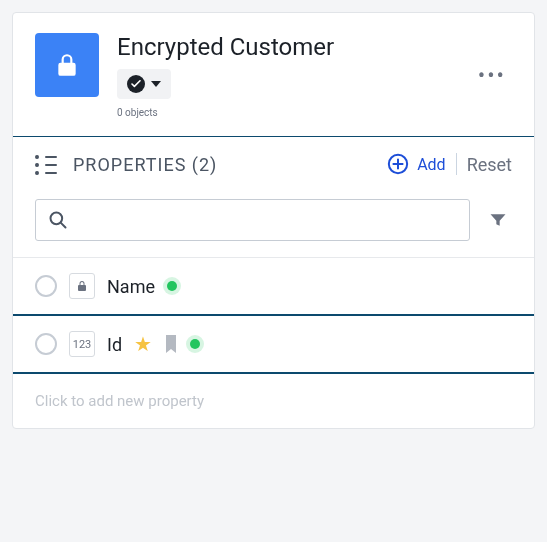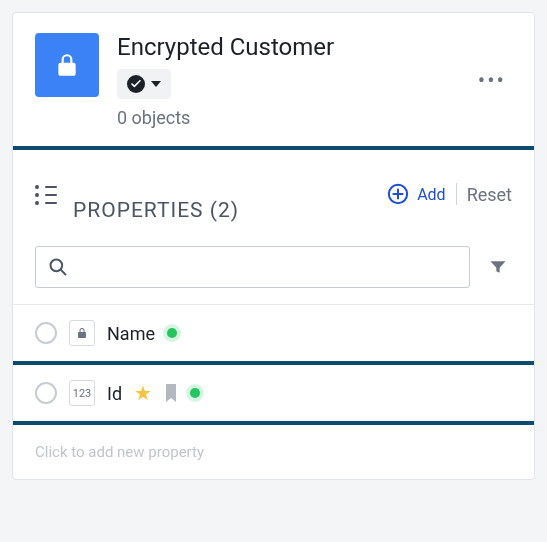--- a/index.html
+++ b/index.html
@@ -15,21 +15,21 @@
       border: 1px solid #e1e4e8;
       border-radius: 4px;
       overflow: hidden;
     }
     
     .header {
       display: flex;
       align-items: flex-start;
       padding: 20px 22px 18px 22px;
       gap: 18px;
-      border-bottom: 4px solid #0c4a6e;
+      border-bottom: 1px solid #0c4a6e;
     }
     .obj-icon {
       width: 64px; height: 64px;
       background: #3b82f6;
       border-radius: 4px;
       display: flex;
       align-items: center;
       justify-content: center;
       flex-shrink: 0;
     }
@@ -58,34 +58,34 @@
     .status-pill .check {
       width: 18px; height: 18px;
       background: #1c2128;
       border-radius: 50%;
       display: flex;
       align-items: center;
       justify-content: center;
     }
     .status-pill .check svg { width: 10px; height: 8px; }
     .caret-down { width: 0; height: 0; border-left: 5px solid transparent; border-right: 5px solid transparent; border-top: 6px solid #1c2128; }
-    .hdr-subtitle { font-size: 18px; color: #6b7280; margin-top: 8px; }
+    .hdr-subtitle { font-size: 10px; color: #6b7280; margin-top: 8px; }
     .hdr-dots { color: #6b7280; font-size: 22px; letter-spacing: 2px; cursor: pointer; align-self: center; padding: 6px; }
 
     
     .props-bar {
       display: flex;
       align-items: center;
       padding: 16px 22px 14px 22px;
     }
     .list-icon { width: 22px; height: 18px; margin-right: 16px; }
     .list-icon div { display: flex; align-items: center; gap: 6px; margin-bottom: 4px; }
     .list-icon .dot { width: 4px; height: 4px; background: #4b5563; border-radius: 50%; }
     .list-icon .line { width: 14px; height: 2px; background: #4b5563; border-radius: 1px; }
-    .props-label { font-size: 21px; letter-spacing: 1px; color: #4b5563; font-weight: 400; flex: 1; margin-top: 32px; }
+    .props-label { font-size: 18px; letter-spacing: 1px; color: #4b5563; font-weight: 400; flex: 1; }
     .props-actions { display: flex; align-items: center; gap: 10px; }
     .add-btn { display: flex; align-items: center; gap: 8px; color: #1d4ed8; font-size: 16px; cursor: pointer; }
     .add-btn svg { width: 22px; height: 22px; }
     .divider-v { width: 1px; height: 22px; background: #cbd5e1; }
     .reset-btn { color: #6b7280; font-size: 18px; cursor: pointer; }
 
     
     .search-row {
       display: flex;
       align-items: center;
@@ -107,21 +107,21 @@
     .search-box input { border: none; outline: none; font-size: 16px; flex: 1; background: transparent; }
     .filter-btn { color: #6b7280; cursor: pointer; padding: 4px; }
     .filter-btn svg { width: 20px; height: 20px; display: block; }
 
     
     .prop-row {
       display: flex;
       align-items: center;
       gap: 12px;
       padding: 15px 22px;
-      border-bottom: 4px solid #0c4a6e;
+      border-bottom: 2px solid #0c4a6e;
     }
     .radio {
       width: 22px; height: 22px;
       border: 2px solid #c6ccd4;
       border-radius: 50%;
       cursor: pointer;
       flex-shrink: 0;
     }
     .type-badge {
       width: 26px; height: 26px;

